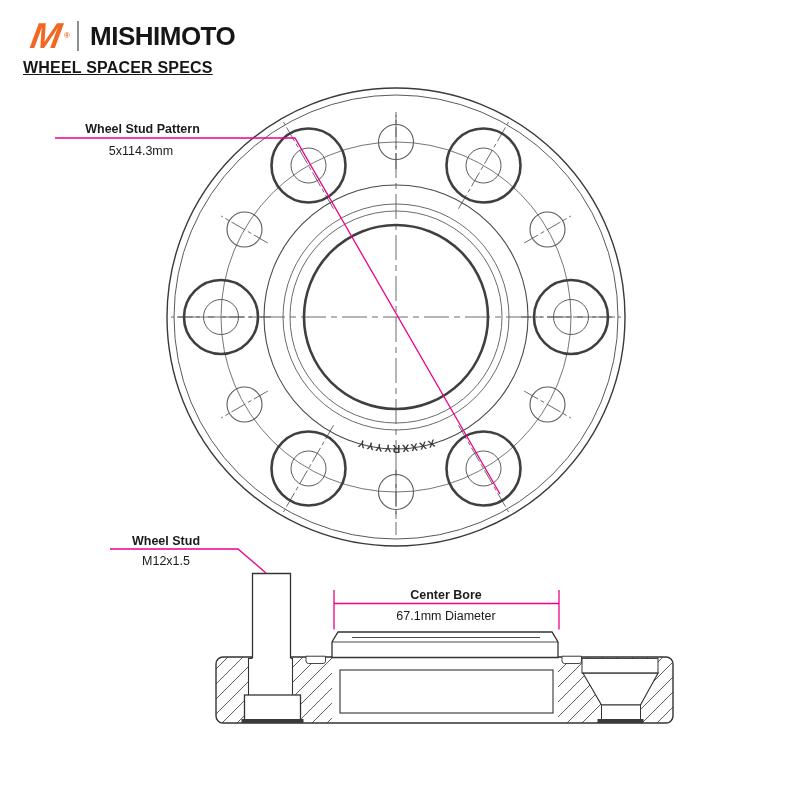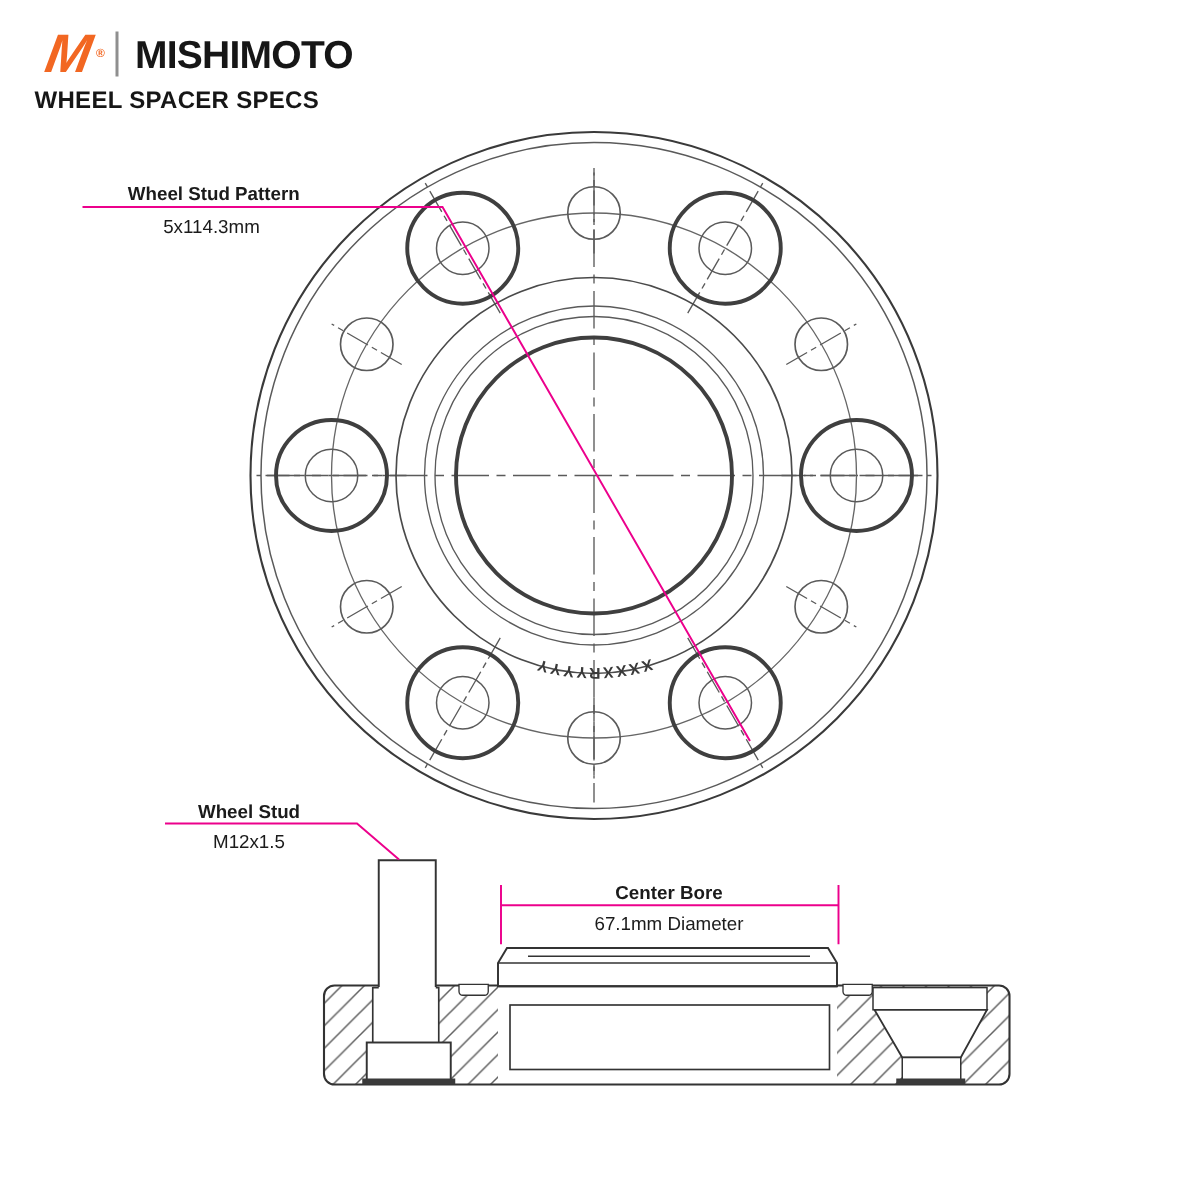--- a/index.html
+++ b/index.html
@@ -13,21 +13,21 @@
     font-family:"Liberation Sans", sans-serif;
     font-style:italic;font-weight:bold;font-size:36px;line-height:36px;
     transform:skewX(-10deg);position:relative;margin-left:8px;
   }
   .logo-m .reg{
     position:absolute;right:-9px;bottom:0px;font-size:8px;font-style:normal;
     transform:skewX(10deg);
   }
   .logo-divider{width:2px;height:30px;background:#8f8f8f;margin:0 11px 0 16px;}
   .brand{font-weight:bold;font-size:26px;letter-spacing:-0.5px;color:#161616;}
-  .subtitle{font-weight:bold;font-size:16px;letter-spacing:0.2px;color:#161616;margin-top:3px;}
+  .subtitle{font-weight:bold;font-size:16px;letter-spacing:0.2px;color:#161616;margin-top:3px;text-decoration:underline;}
   svg text{font-family:"Liberation Sans", sans-serif;}
   .lbl{font-size:12.5px;font-weight:bold;fill:#1b1b1b;}
   .val{font-size:12.5px;font-weight:normal;fill:#1b1b1b;}
   .etch{font-size:10.5px;font-weight:bold;fill:#3a3a3a;letter-spacing:1.5px;}
 </style>
 </head>
 <body>
 
 <div class="header">
   <div class="logo-row">

